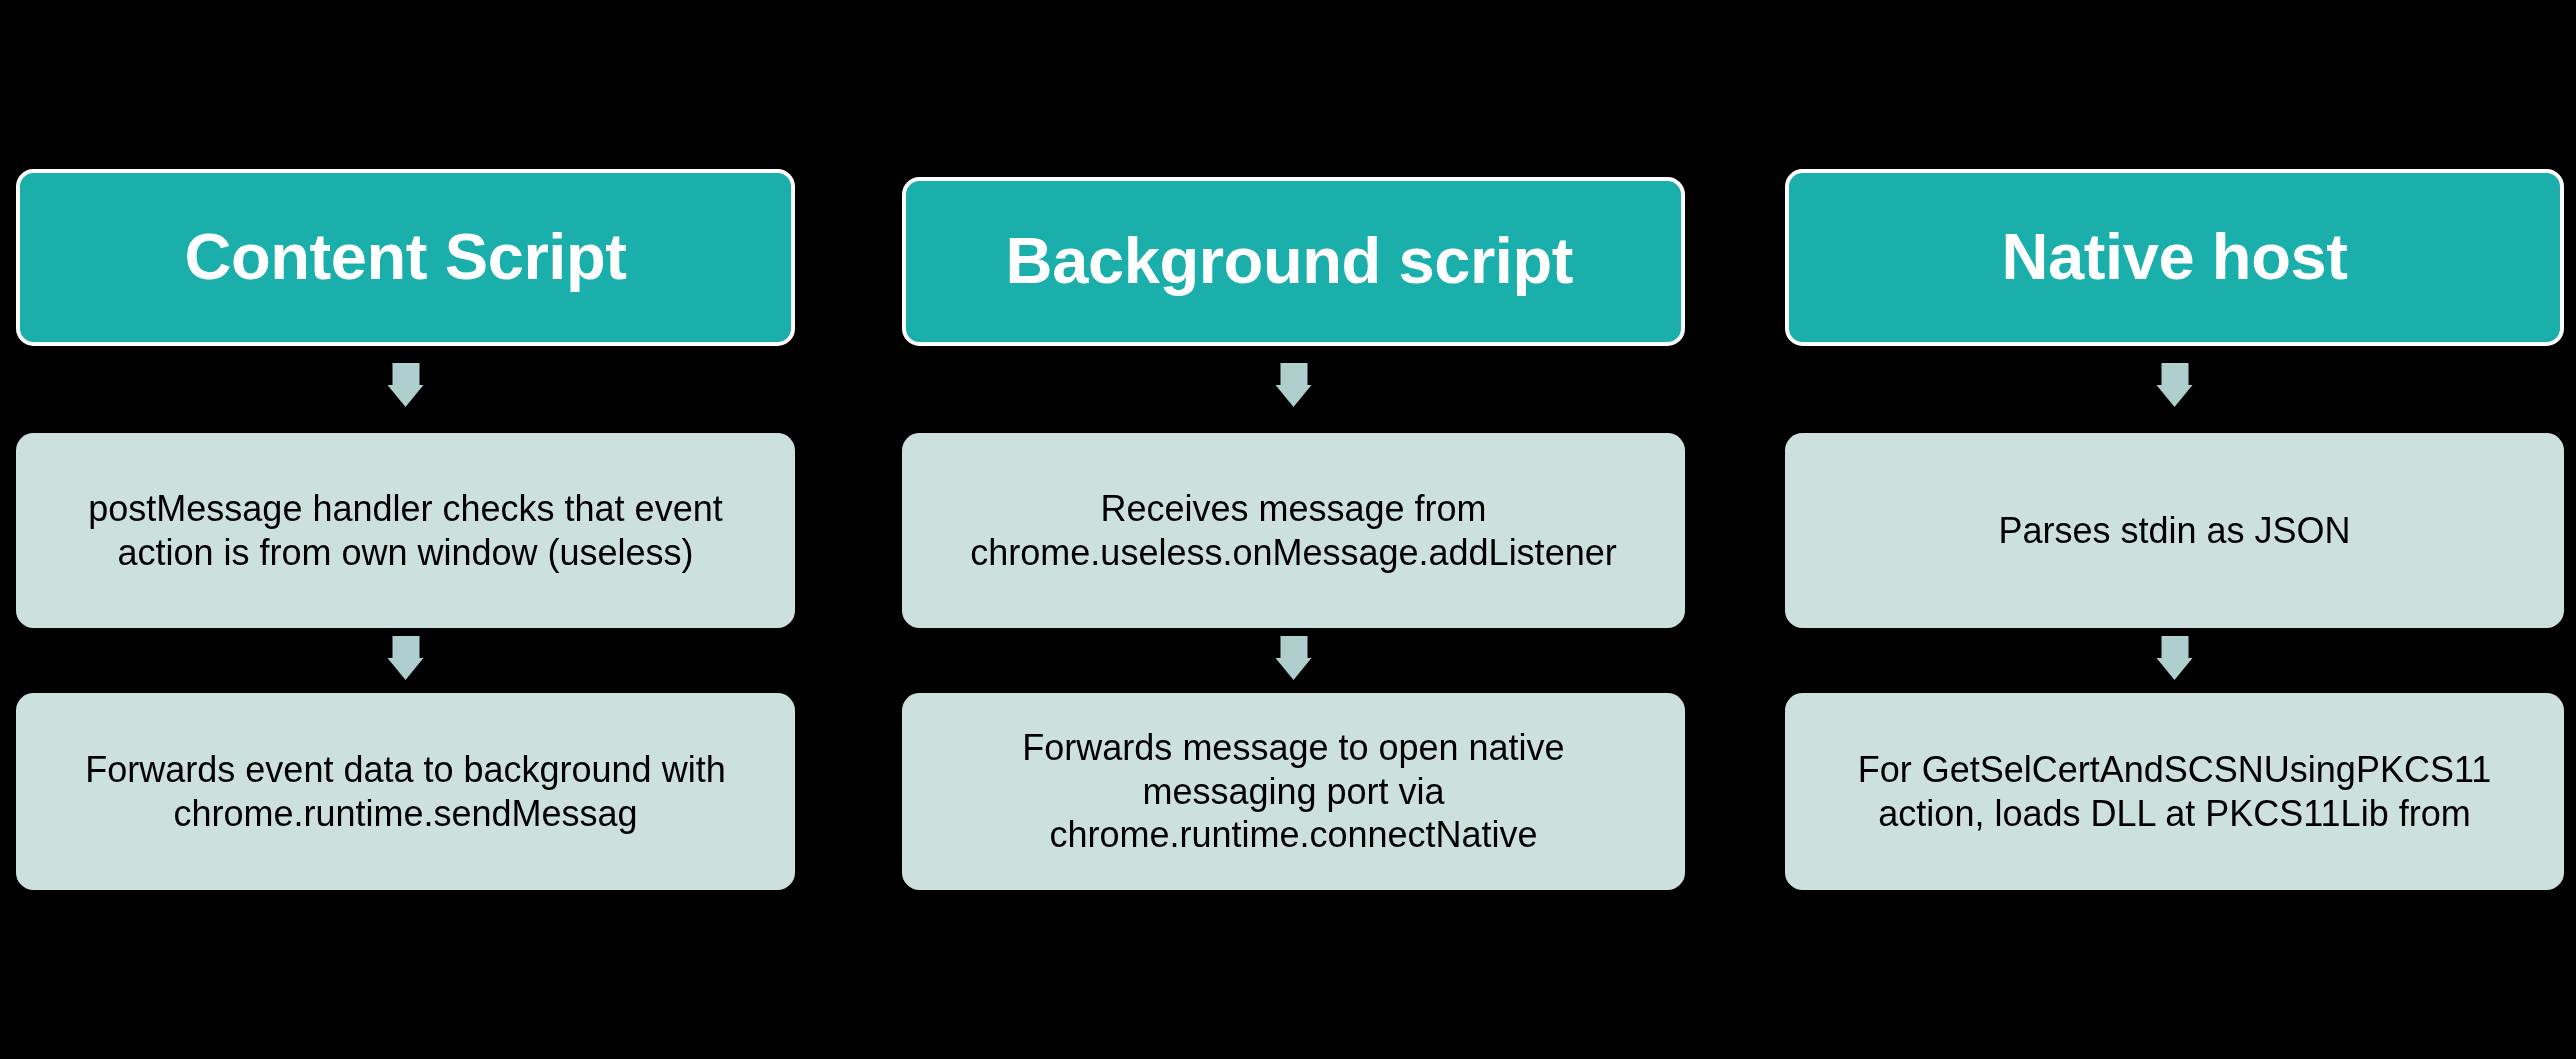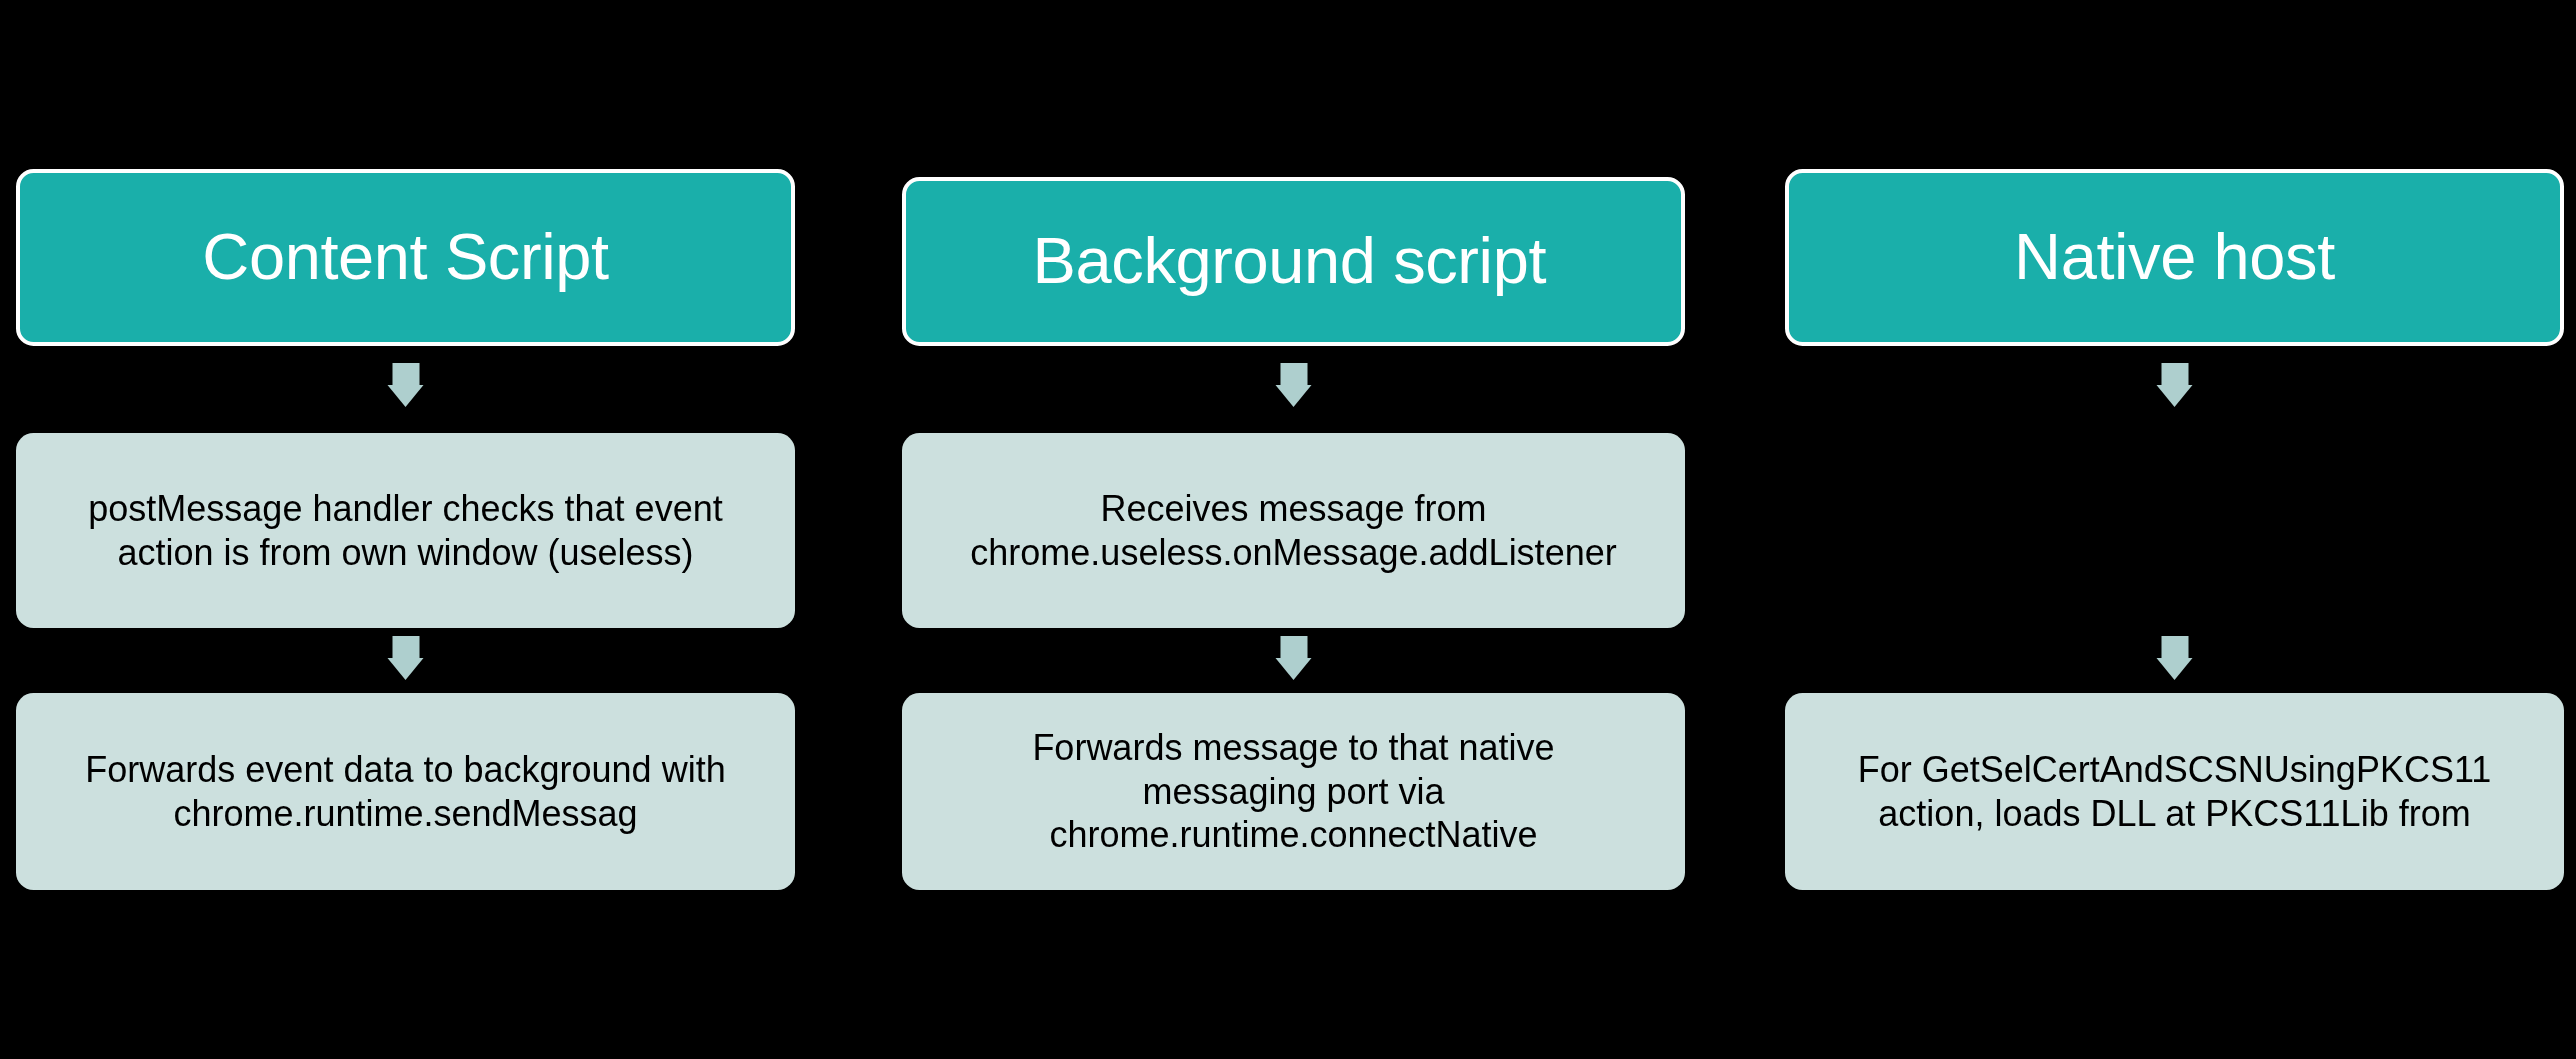--- a/index.html
+++ b/index.html
@@ -36,21 +36,21 @@
     box-sizing: border-box;
     background: #1AAFAA;
     border: 4.8px solid #FFFFFF;
     border-radius: 17.5px;
     display: flex;
     align-items: center;
     justify-content: center;
     text-align: center;
     color: #FFFFFF;
     font-size: 65px;
-    font-weight: 400;
+    font-weight: 700;
     line-height: 1.05;
     letter-spacing: -0.4px;
     padding: 0 14.3px;
   }
   .col-0 .node-header { top: 169px; height: 177px; }
   .col-1 .node-header { top: 177px; height: 169px; padding-left: 6px; }
   .col-2 .node-header { top: 169px; height: 177px; }
 
   
   .node-step {
@@ -132,33 +132,34 @@
     </div>
 
     <div class="node-step step-1">Receives message from
 chrome.useless.onMessage.addListener</div>
 
     <div class="arrow arrow-2">
       <div class="shaft"></div>
       <div class="head"></div>
     </div>
 
-    <div class="node-step step-2">Forwards message to that native
+    <div class="node-step step-2">Forwards message to open native
 messaging port via
 chrome.runtime.connectNative</div>
   </div>
 
   <div class="column col-2">
     <div class="node-header">Native host</div>
 
     <div class="arrow arrow-1">
       <div class="shaft"></div>
       <div class="head"></div>
     </div>
 
+    <div class="node-step step-1">Parses stdin as JSON</div>
 
     <div class="arrow arrow-2">
       <div class="shaft"></div>
       <div class="head"></div>
     </div>
 
     <div class="node-step step-2">For GetSelCertAndSCSNUsingPKCS11
 action, loads DLL at PKCS11Lib from</div>
   </div>
 

